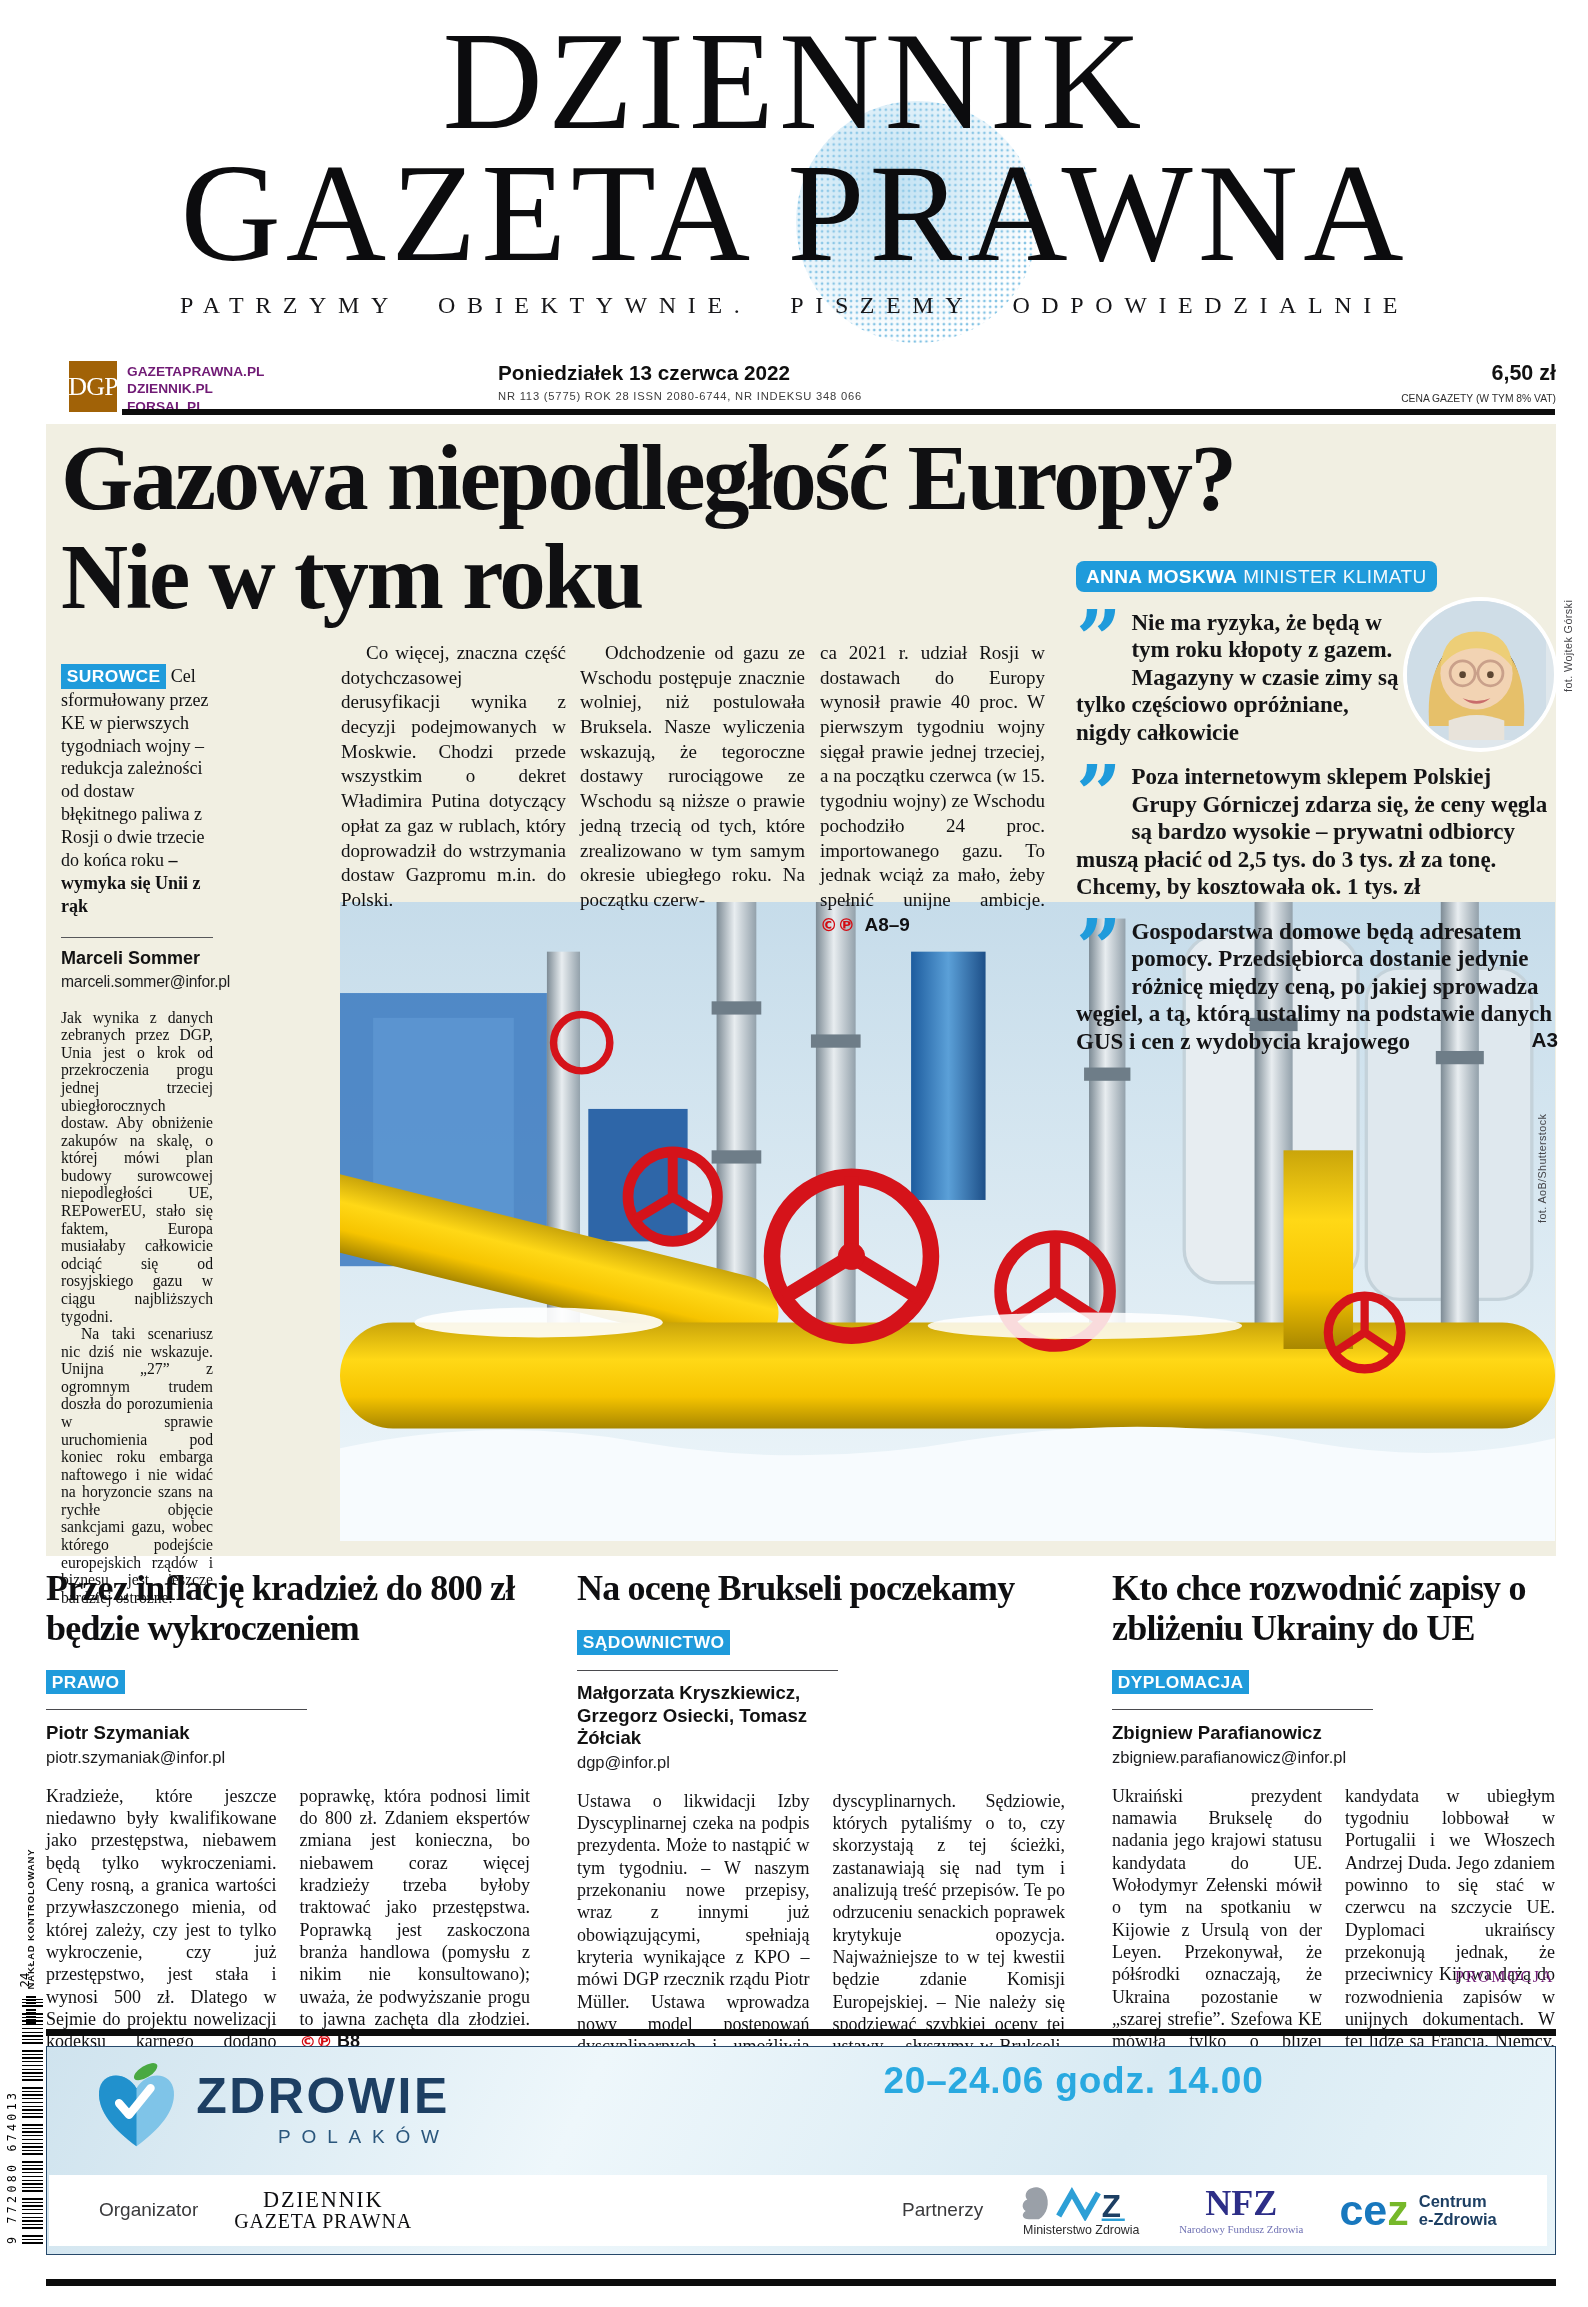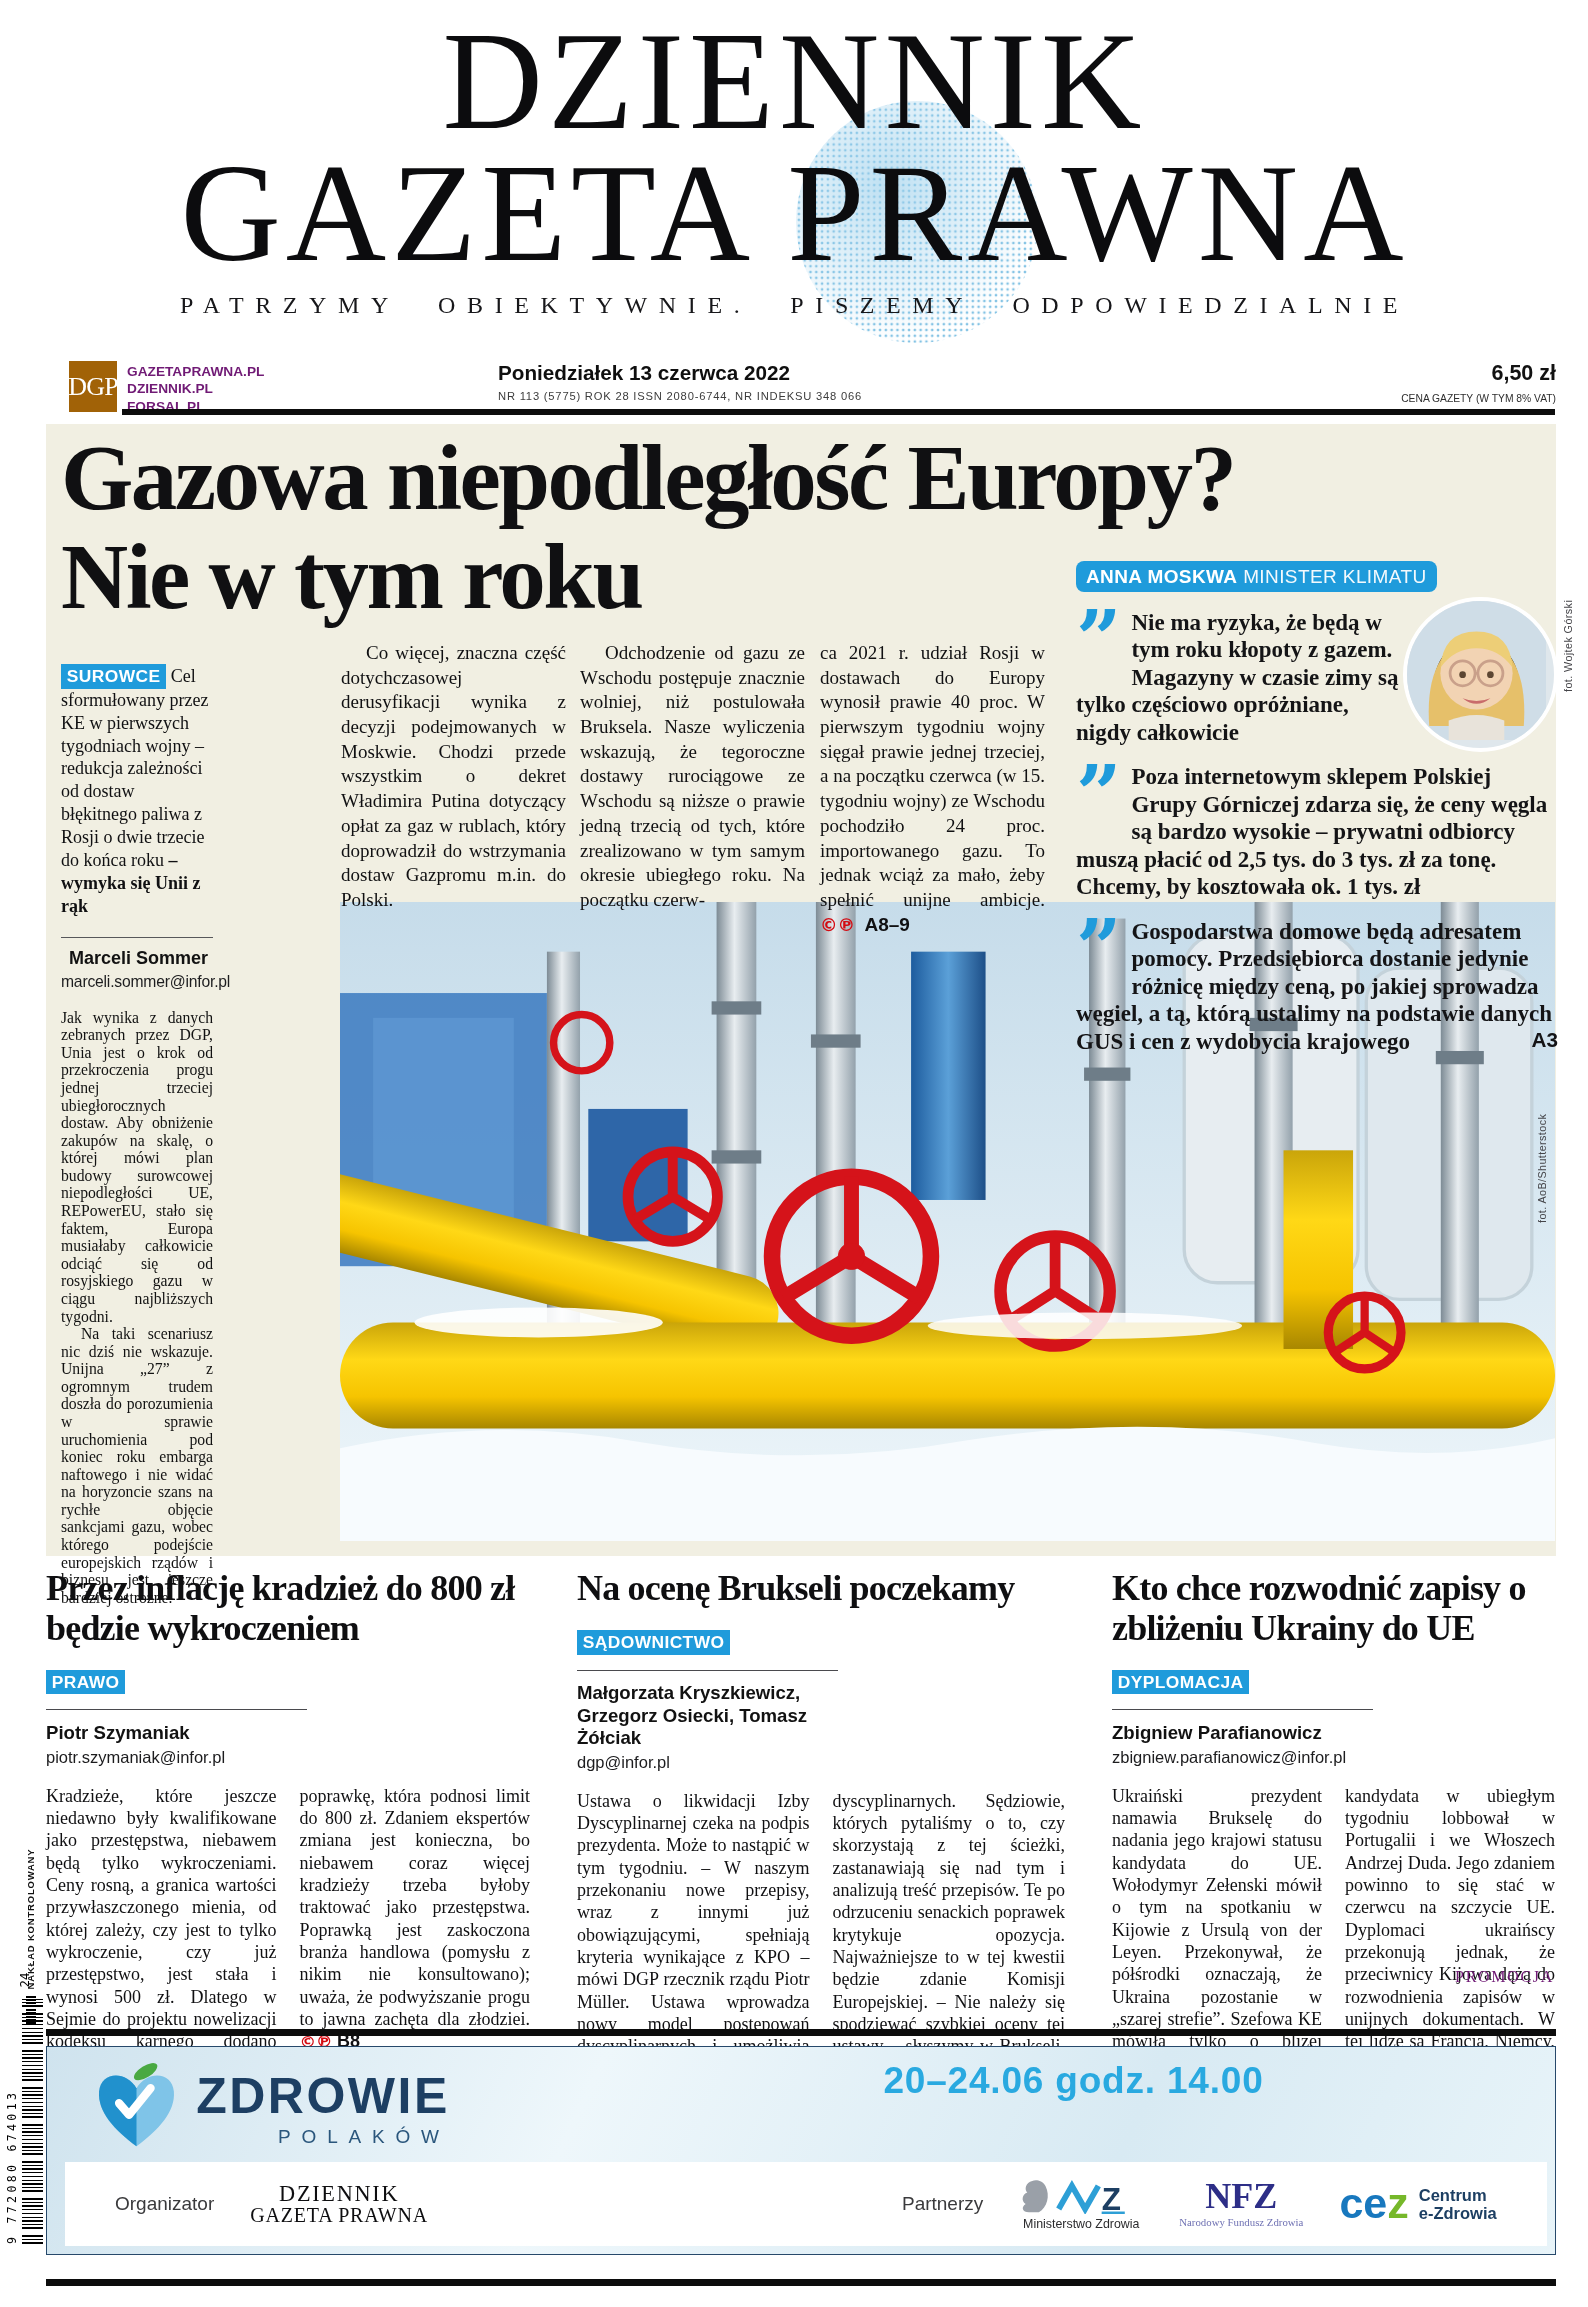--- a/index.html
+++ b/index.html
@@ -34,21 +34,21 @@
   .feature{position:absolute;top:424px;left:46px;width:1510px;height:1132px;background:#f1efe2;}
   .feat-headline{position:absolute;top:5px;left:15px;margin:0;font-family:"Liberation Serif",serif;
                  font-weight:700;font-size:93px;line-height:1.06;letter-spacing:-2.5px;color:#101012;}
   .feat-headline span{display:block;}
   .tag{display:inline-block;background:#1f9bdb;color:#fff;font-family:"Liberation Sans",sans-serif;
        font-weight:700;font-size:17.4px;line-height:1;padding:4.1px 5.8px 3.3px;letter-spacing:0.4px;vertical-align:baseline;}
   .lead-col{position:absolute;left:15px;top:240px;width:152px;}
   .lead-text{margin:0;font-size:18px;line-height:1.27;text-align:left;color:#101012;}
   .lead-bold{font-weight:700;}
   .author-block{margin-top:20px;border-top:1.2px solid #57575a;padding-top:10px;font-family:"Liberation Sans",sans-serif;}
-  .author-name{font-weight:700;font-size:18px;margin-left:8px;}
+  .author-name{font-weight:700;font-size:18px;}
   .author-email{font-size:15.7px;color:#1d1d1f;margin-top:3.3px;letter-spacing:-0.2px;}
   .lead-body{margin:18px 0 0;font-size:15.7px;line-height:1.12;text-align:justify;hyphens:auto;}
   .lead-body.p2{margin-top:0;text-indent:20px;}
   .midcol{position:absolute;top:217px;width:225px;font-size:19px;line-height:1.3;text-align:justify;hyphens:auto;color:#101012;z-index:2;margin:0;}
   .mc1{left:295px;text-indent:25px;}
   .mc2{left:534px;text-indent:25px;}
   .mc3{left:774px;}
   .cp{color:#d40b12;font-weight:700;font-family:"DejaVu Sans",sans-serif;font-size:.92em;}
   .pref{font-family:"Liberation Sans",sans-serif;font-weight:700;}
 
@@ -90,21 +90,21 @@
           background:linear-gradient(115deg,#cfe3ee 0%,#eef7fb 35%,#d8eaf3 70%,#e8f4f9 100%);}
   .bl{position:absolute;left:43px;top:13.2px;display:flex;align-items:center;gap:13.2px;}
   .bl-text{text-align:right;}
   .bl-title{font-family:"Liberation Sans",sans-serif;font-weight:700;font-size:50px;letter-spacing:2.5px;color:#1d3f63;line-height:1;}
   .bl-sub{font-family:"Liberation Sans",sans-serif;font-size:19px;letter-spacing:10.8px;color:#2a567c;margin-top:5px;}
   .bdates{position:absolute;left:712px;top:13.2px;width:629px;text-align:center;
           font-family:"Liberation Sans",sans-serif;font-weight:700;font-size:37px;color:#29a9e0;letter-spacing:0.8px;}
   .bwatch{position:absolute;left:579px;top:71px;width:894px;text-align:center;font-family:"Liberation Sans",sans-serif;font-size:27px;}
   .bwatch .wl{font-weight:700;color:#1d3f63;}
   .bwatch a{color:#7e93a8;text-decoration:underline;font-weight:400;}
-  .banner-bottom{position:absolute;left:18px;right:8.3px;bottom:8.3px;height:84px;background:#fff;
+  .banner-bottom{position:absolute;left:2px;right:8.3px;bottom:8.3px;height:71px;background:#fff;
                  display:flex;align-items:center;gap:36px;padding:12px 50px;box-sizing:border-box;}
   .bb-label{font-family:"Liberation Sans",sans-serif;font-size:19px;color:#3a3a3c;}
   .dgp-mini{text-align:center;font-family:"Liberation Serif",serif;color:#0e0e10;line-height:1.05;}
   .dgp-mini .l1{font-size:22.3px;letter-spacing:1.7px;}
   .dgp-mini .l2{font-size:20px;letter-spacing:0.8px;}
   .bb-spacer{flex:1;}
   .partner{display:flex;flex-direction:column;align-items:center;gap:2.5px;}
   .mz-label{font-family:"Liberation Sans",sans-serif;font-size:12.4px;color:#2b2b2d;}
   .nfz-big{font-family:"Liberation Serif",serif;font-weight:700;font-size:36px;color:#2d2e87;line-height:.95;}
   .nfz-sub{font-family:"Liberation Serif",serif;font-size:10.8px;color:#6f71b3;}

